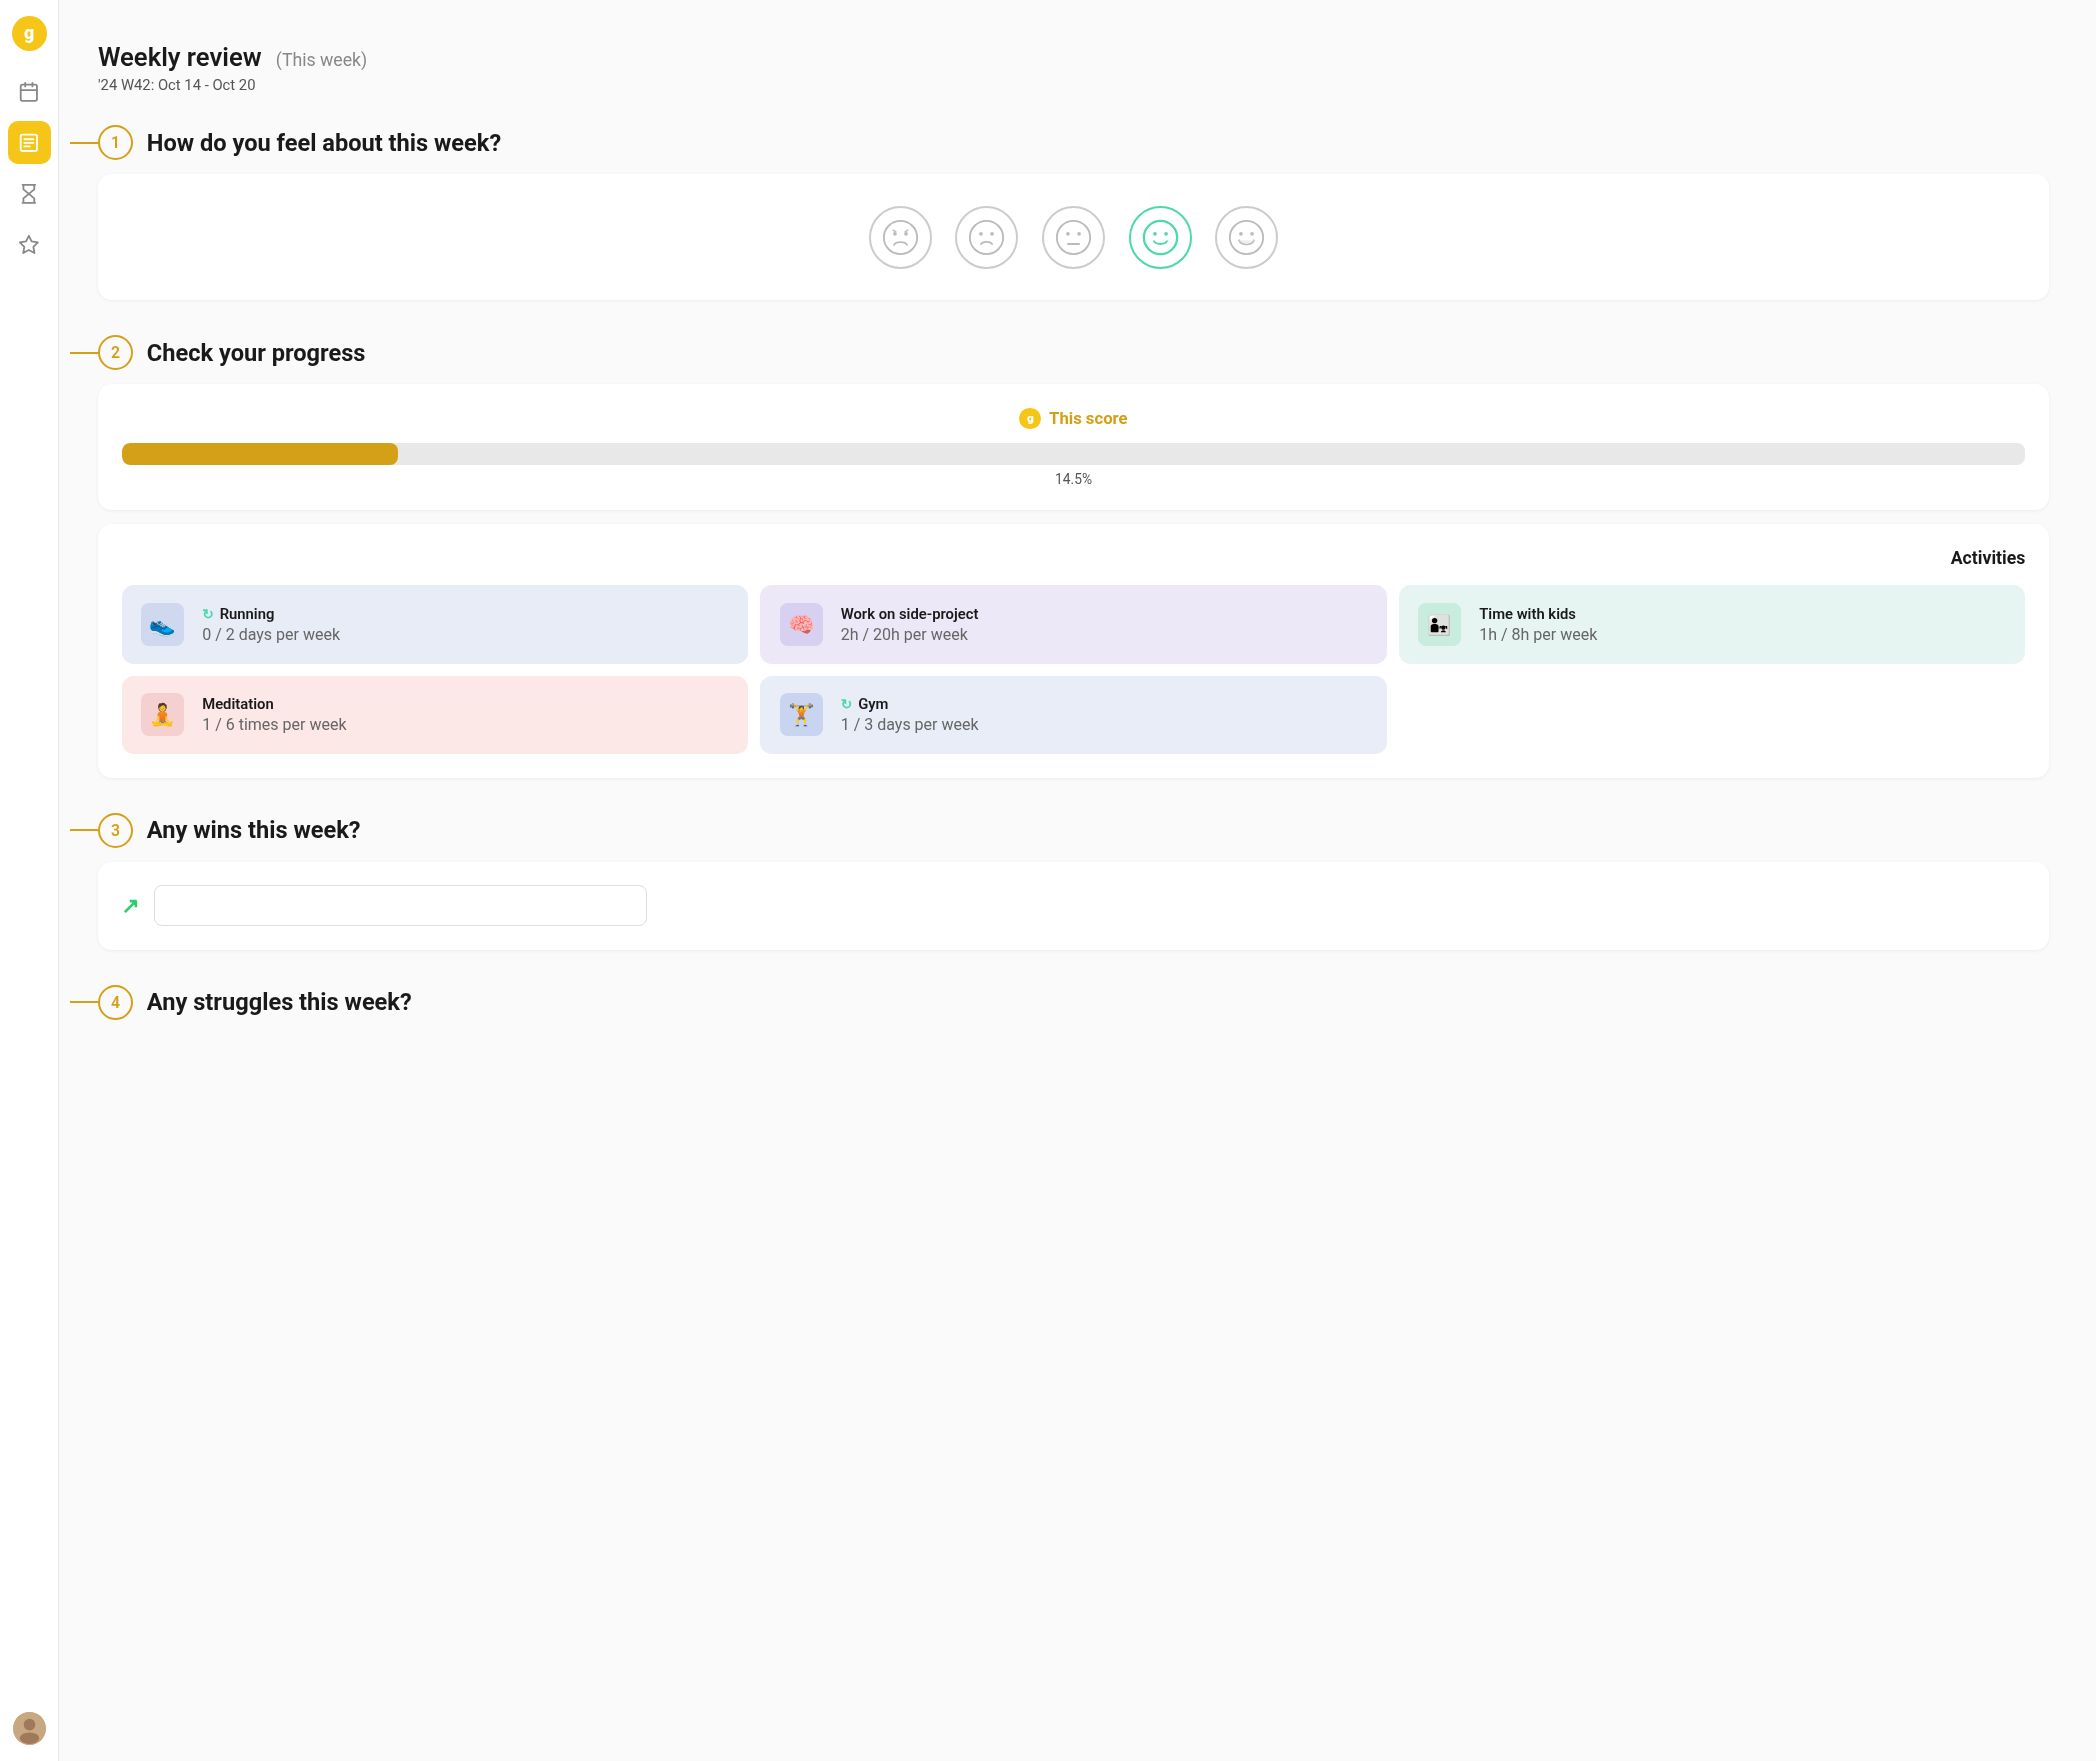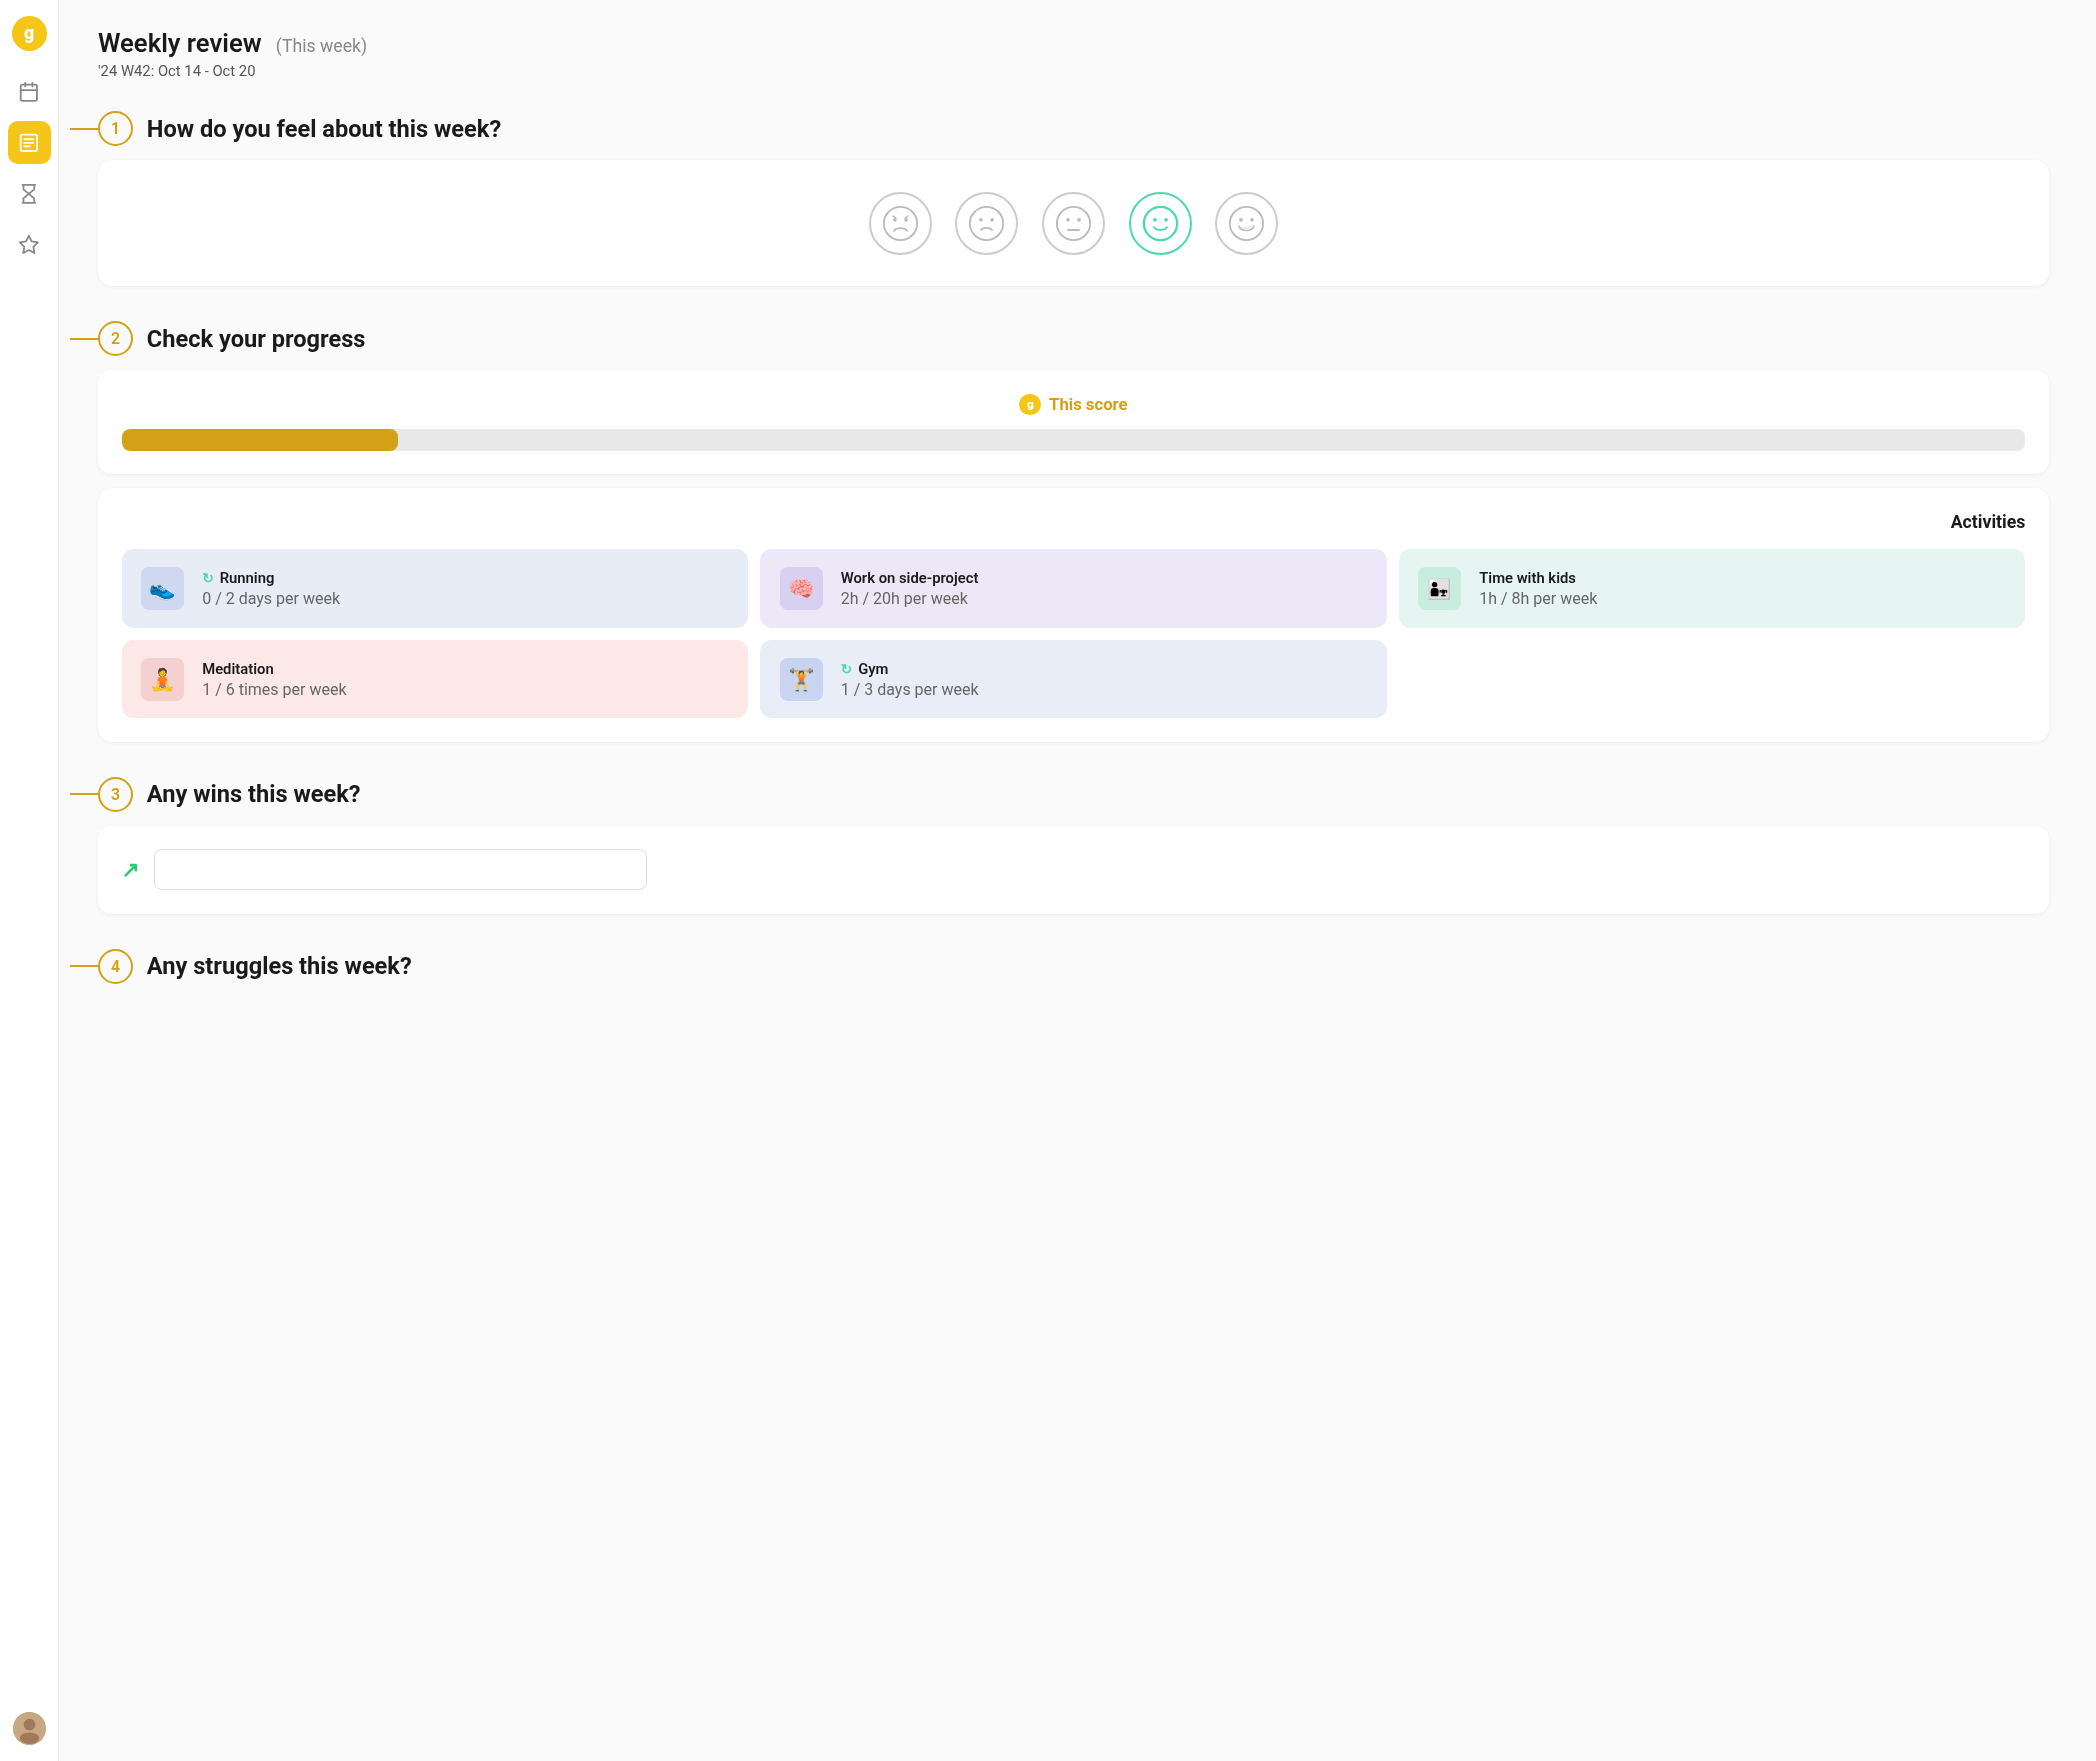--- a/index.html
+++ b/index.html
@@ -63,21 +63,21 @@
       display: flex;
       align-items: center;
       justify-content: center;
       font-size: 17.7px;
     }
 
     
     .main {
       flex: 1;
       overflow-y: auto;
-      padding: 28px 47px 47px 39px;
+      padding: 42px 47px 47px 39px;
       background: #fafafa;
     }
 
     
     .page-title {
       font-size: 25.6px;
       font-weight: 600;
       color: #1a1a1a;
       margin-bottom: 3.9px;
     }
@@ -401,20 +401,21 @@
     </div>
 
     <div class="card" style="margin-bottom: 13.8px;">
       <div class="week-score-title">
         <span class="week-score-logo">g</span>
         <span>This score</span>
       </div>
       <div class="progress-bar-container">
         <div class="progress-bar-fill" style="width: 14.5%;"></div>
       </div>
+      <div class="progress-label">14.5%</div>
     </div>
 
     <div class="card">
       <div class="activities-title">Activities</div>
       <div class="activities-grid">
 
         <div class="activity-card blue">
           <div class="activity-icon">
             <svg width="43" height="43" viewBox="0 0 44 44" style="font-size:28px">
               <rect width="44" height="44" rx="8" fill="#d0d8f0"></rect>

